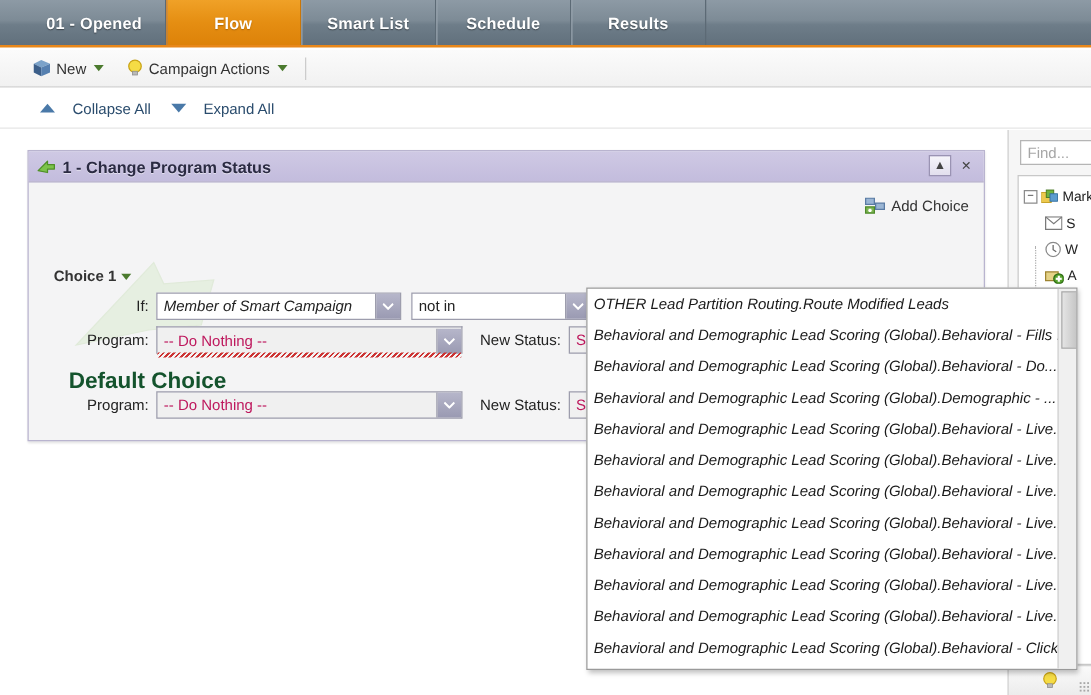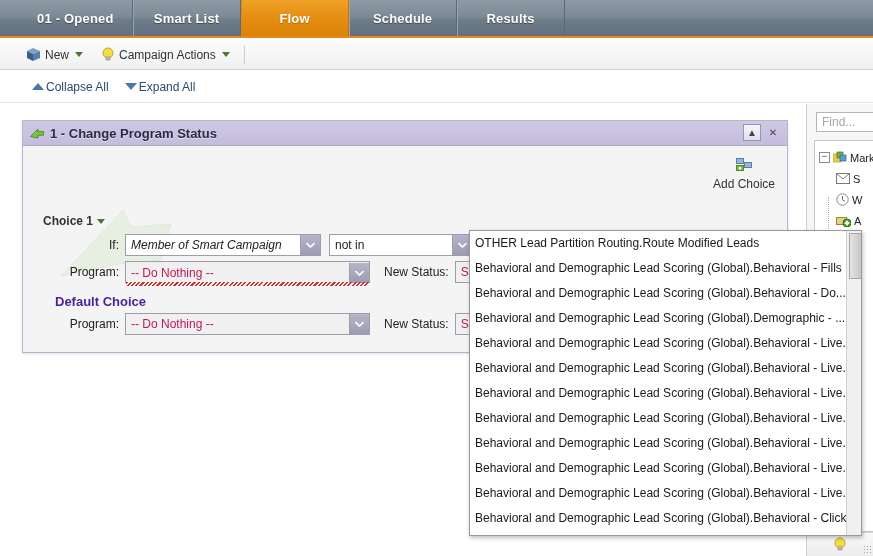--- a/index.html
+++ b/index.html
@@ -62,21 +62,21 @@
 
   
   #subbar{
     position:absolute;left:0;top:71px;width:873px;height:32px;
     background:#ffffff;
     display:flex;align-items:center;gap:16px;
     box-sizing:border-box;padding-left:32px;
     font-size:12px;color:#2c4a6b;
     border-bottom:1px solid #e6e6e6;
   }
-  .link-item{display:flex;align-items:center;gap:2px;cursor:pointer;color:#2a4c6d;text-align:right;}
+  .link-item{display:flex;align-items:center;gap:14px;cursor:pointer;color:#2a4c6d;text-align:right;}
   .tri-up{width:0;height:0;border-left:6px solid transparent;border-right:6px solid transparent;border-bottom:7px solid #4a79a8;}
   .tri-dn{width:0;height:0;border-left:6px solid transparent;border-right:6px solid transparent;border-top:7px solid #4a79a8;}
 
   
   #canvas{
     position:absolute;left:0;top:104px;width:806px;height:452px;
     background:#ffffff;overflow:hidden;
   }
 
   
@@ -111,21 +111,21 @@
 
   
   #wm-arrow{
     position:absolute;left:30px;top:56px;width:130px;height:95px;
     opacity:.35;pointer-events:none;
   }
 
   #add-choice{
     position:absolute;right:12px;top:12px;
     display:flex;align-items:center;gap:5px;
-    font-size:12px;color:#333;cursor:pointer;flex-direction:column;
+    font-size:12px;color:#333;cursor:pointer;
   }
 
   #choice1-label{
     position:absolute;left:20px;top:68px;font-weight:bold;font-size:12px;color:#333;
     display:flex;align-items:center;gap:4px;cursor:pointer;
   }
   .caret-sm{width:0;height:0;border-left:4px solid transparent;border-right:4px solid transparent;border-top:5px solid #4b7a2e;}
 
   .frm-row{position:absolute;display:flex;align-items:center;}
   .frm-label{font-size:12px;color:#222;text-align:right;}
@@ -146,36 +146,37 @@
   }
   .sel.disabled{background:#f0f0f0;}
   .sel.disabled .txt{color:#be185d;}
   .sel.err{border-bottom:none;}
   .errline{
     position:absolute;left:0;right:0;bottom:-3px;height:4px;
     background-image:repeating-linear-gradient(135deg,#c33 0 1.5px,transparent 1.5px 3px);
   }
 
   #default-choice{
-    position:absolute;left:32px;top:148px;font-weight:bold;font-size:13px;color:#4c1d95;
+    position:absolute;left:32px;top:148px;font-weight:bold;font-size:18px;color:#14532d;
   }
 
   
   #ac-list{
     position:absolute;left:469px;top:230px;width:393px;height:306px;
     background:#ffffff;border:1px solid #9a9a9a;
     box-shadow:1px 2px 4px rgba(0,0,0,.25);
     box-sizing:border-box;overflow:hidden;z-index:50;
   }
   .ac-item{
     height:25px;line-height:25px;
     padding-left:5px;
     font-size:12px;color:#1a1a1a;
     white-space:nowrap;overflow:hidden;text-overflow:clip;
     cursor:pointer;
+    font-style:italic;
   }
   #ac-scroll{
     position:absolute;right:0;top:0;width:15px;height:304px;
     background:#f0f0f0;border-left:1px solid #d0d0d0;box-sizing:border-box;
   }
   #ac-thumb{
     position:absolute;left:2px;top:2px;width:11px;height:44px;
     background:linear-gradient(to right,#e4e4e4,#c6c6c6);
     border:1px solid #a6a6a6;
   }
@@ -215,22 +216,22 @@
     position:absolute;right:2px;bottom:2px;width:9px;height:9px;
     background-image:radial-gradient(#a8a8a8 1px,transparent 1px);
     background-size:3px 3px;
   }
 </style>
 </head>
 <body>
 
 <div id="tabbar">
   <div class="tab">01 - Opened</div>
+  <div class="tab active">Flow</div>
   <div class="tab">Smart List</div>
-  <div class="tab active">Flow</div>
   <div class="tab">Schedule</div>
   <div class="tab">Results</div>
 </div>
 
 <div id="toolbar">
 
   <div class="tb-item">
     <span class="ico">
       <svg width="15" height="15" viewBox="0 0 15 15">
         <polygon points="1,4 7,1 14,4 7,7" fill="#7ba2c9"></polygon>

